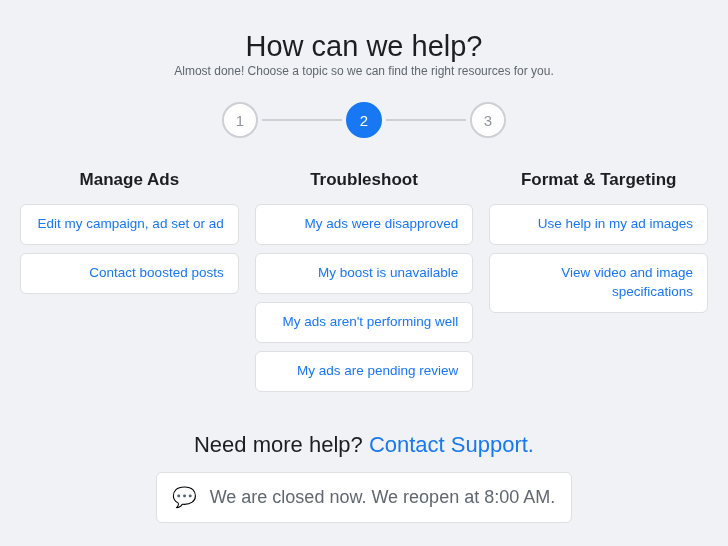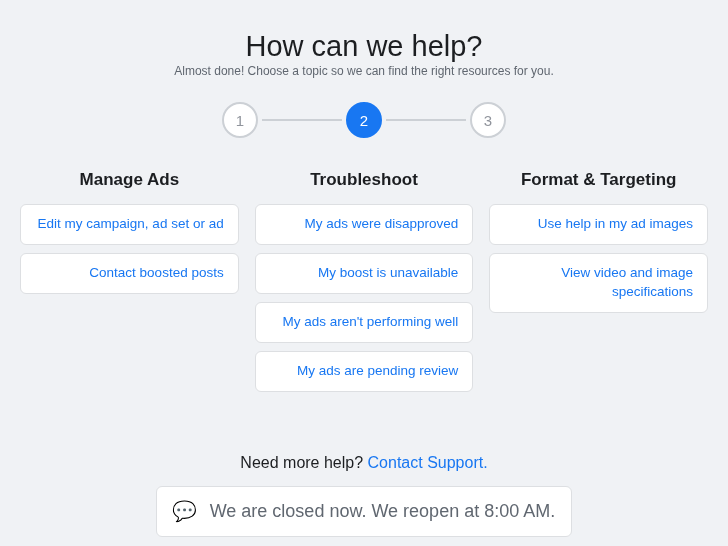--- a/index.html
+++ b/index.html
@@ -101,25 +101,24 @@
       transition: background 0.15s;
     }
 
     
     .contact-section {
       text-align: center;
       margin-top: 4px;
     }
 
     .contact-title {
-      font-size: 16px;
+      font-size: 22px;
       color: #1c1e21;
       font-weight: 400;
       margin-bottom: 14px;
-      margin-top: 22px;
     }
 
     .contact-title a {
       color: #1877f2;
       text-decoration: none;
     }
 
     .closed-box {
       background: #fff;
       border: 1px solid #dddfe2;

